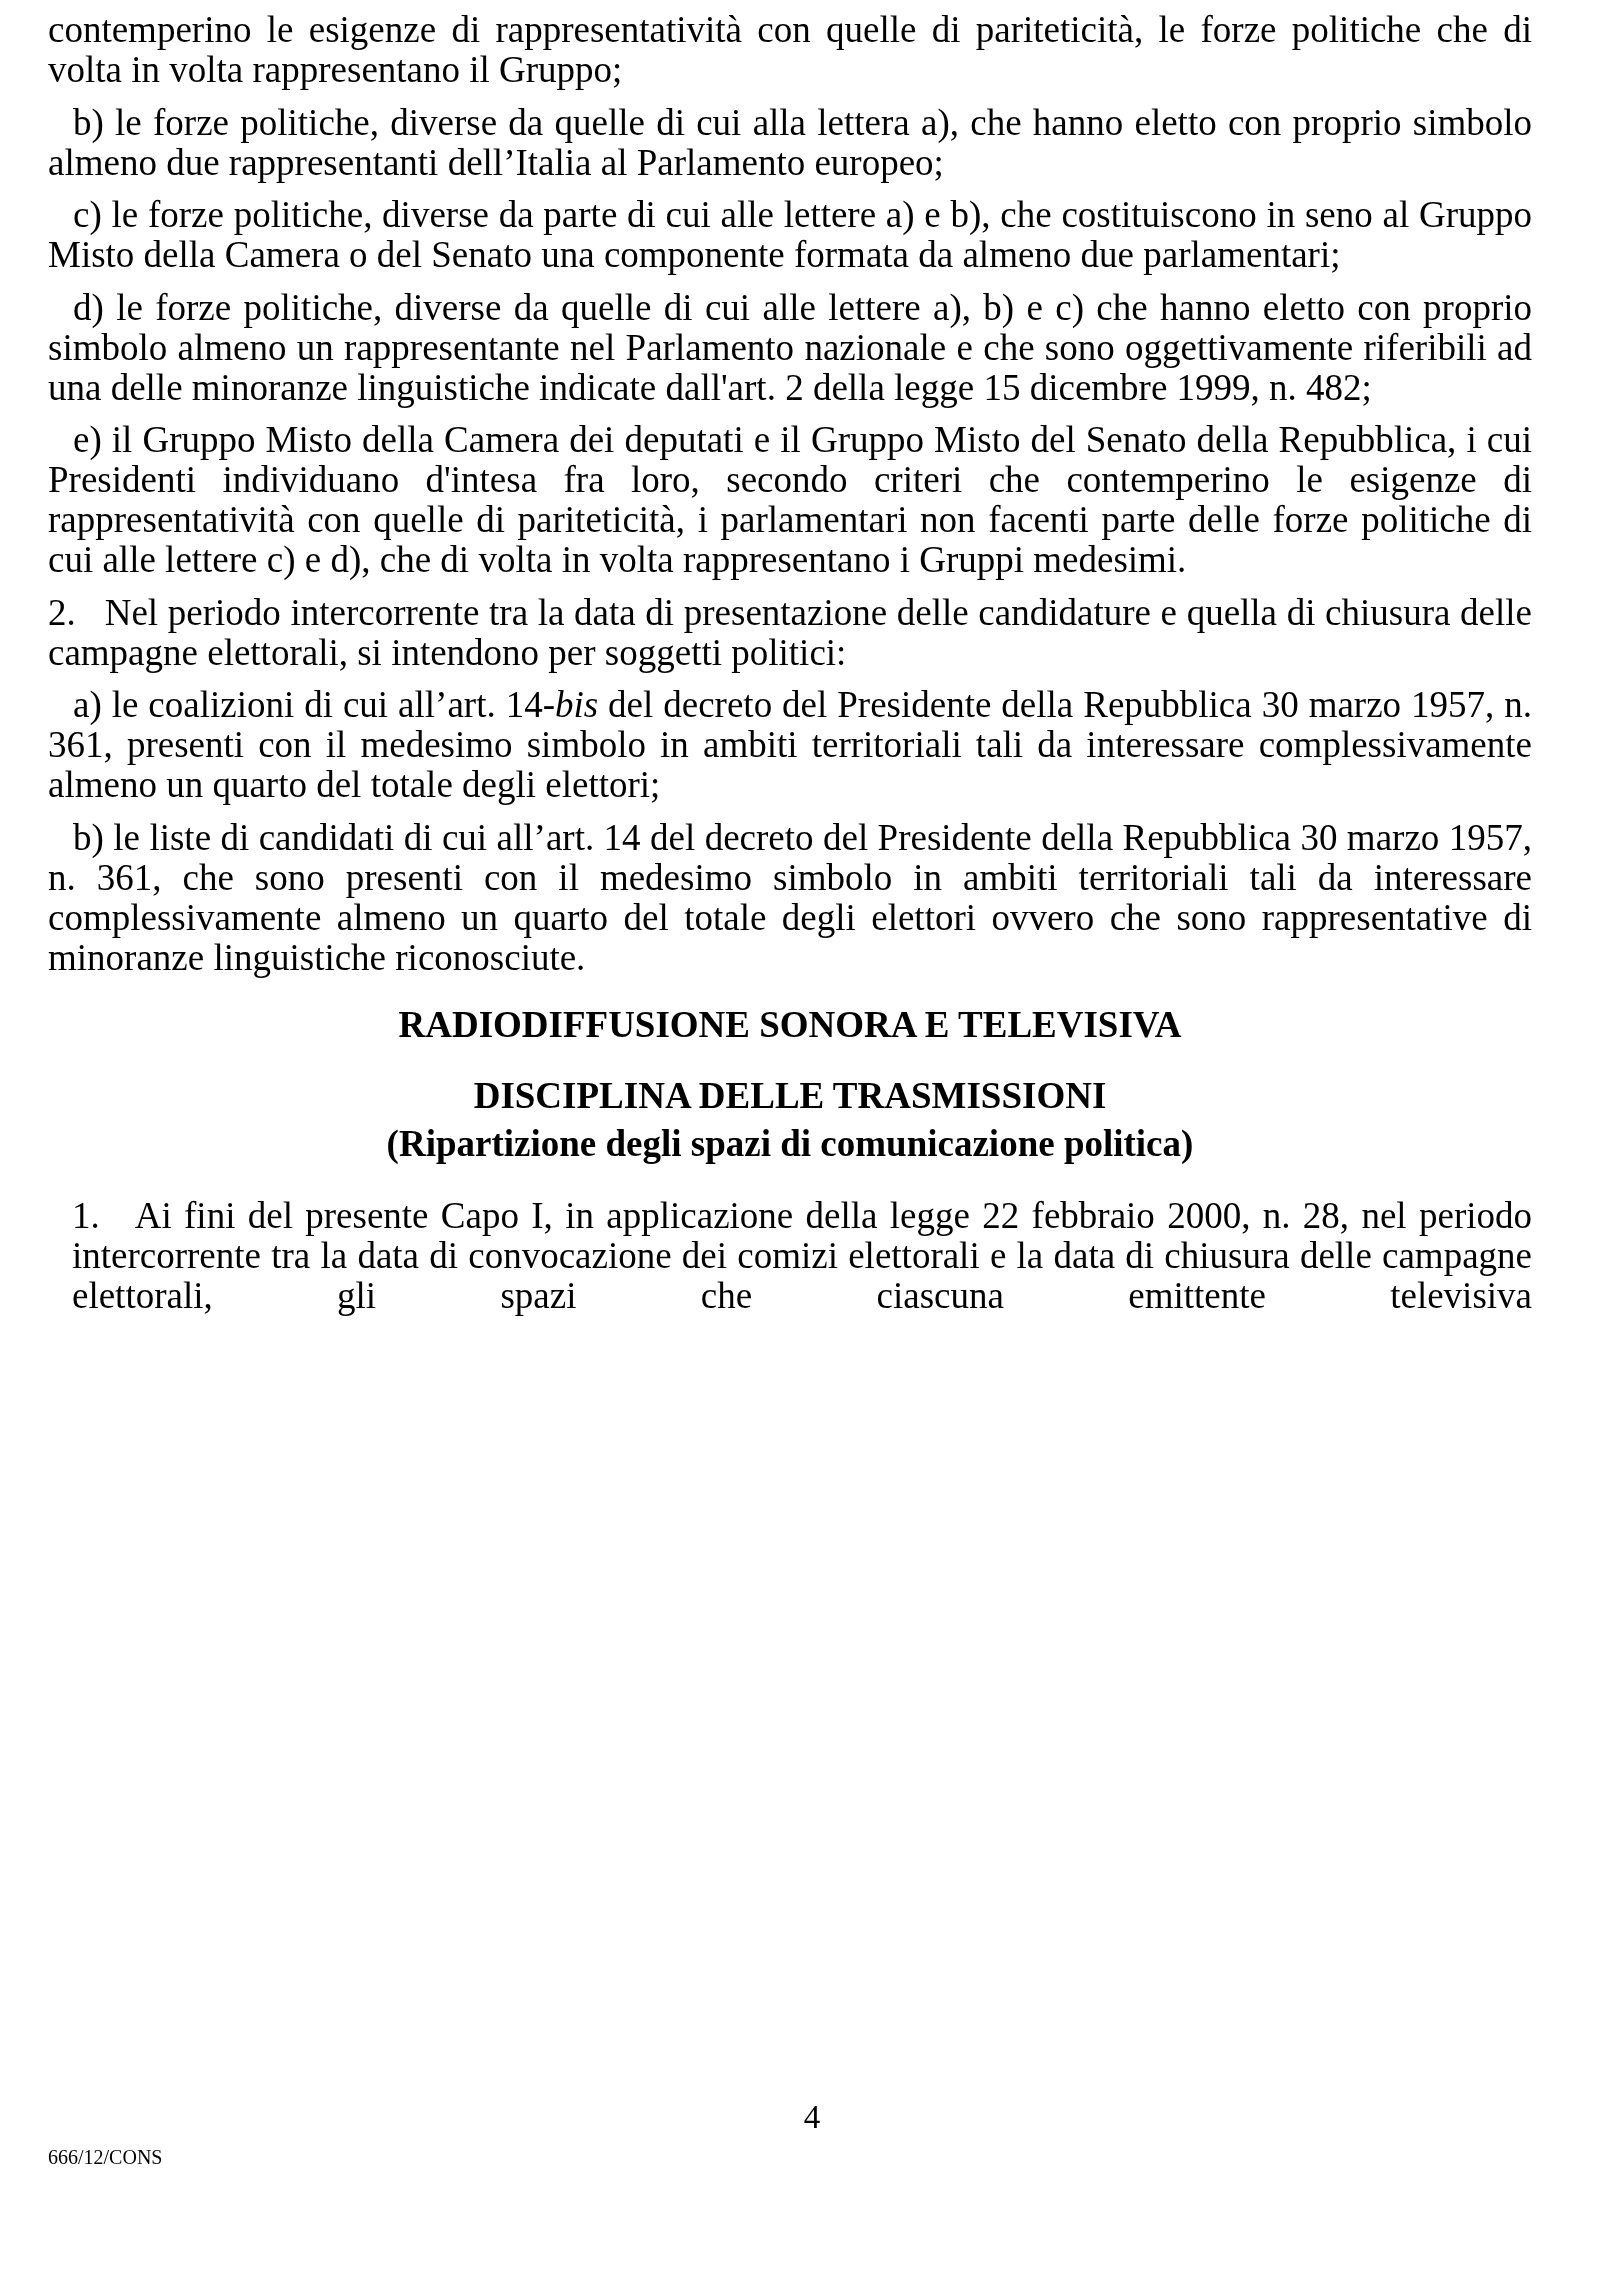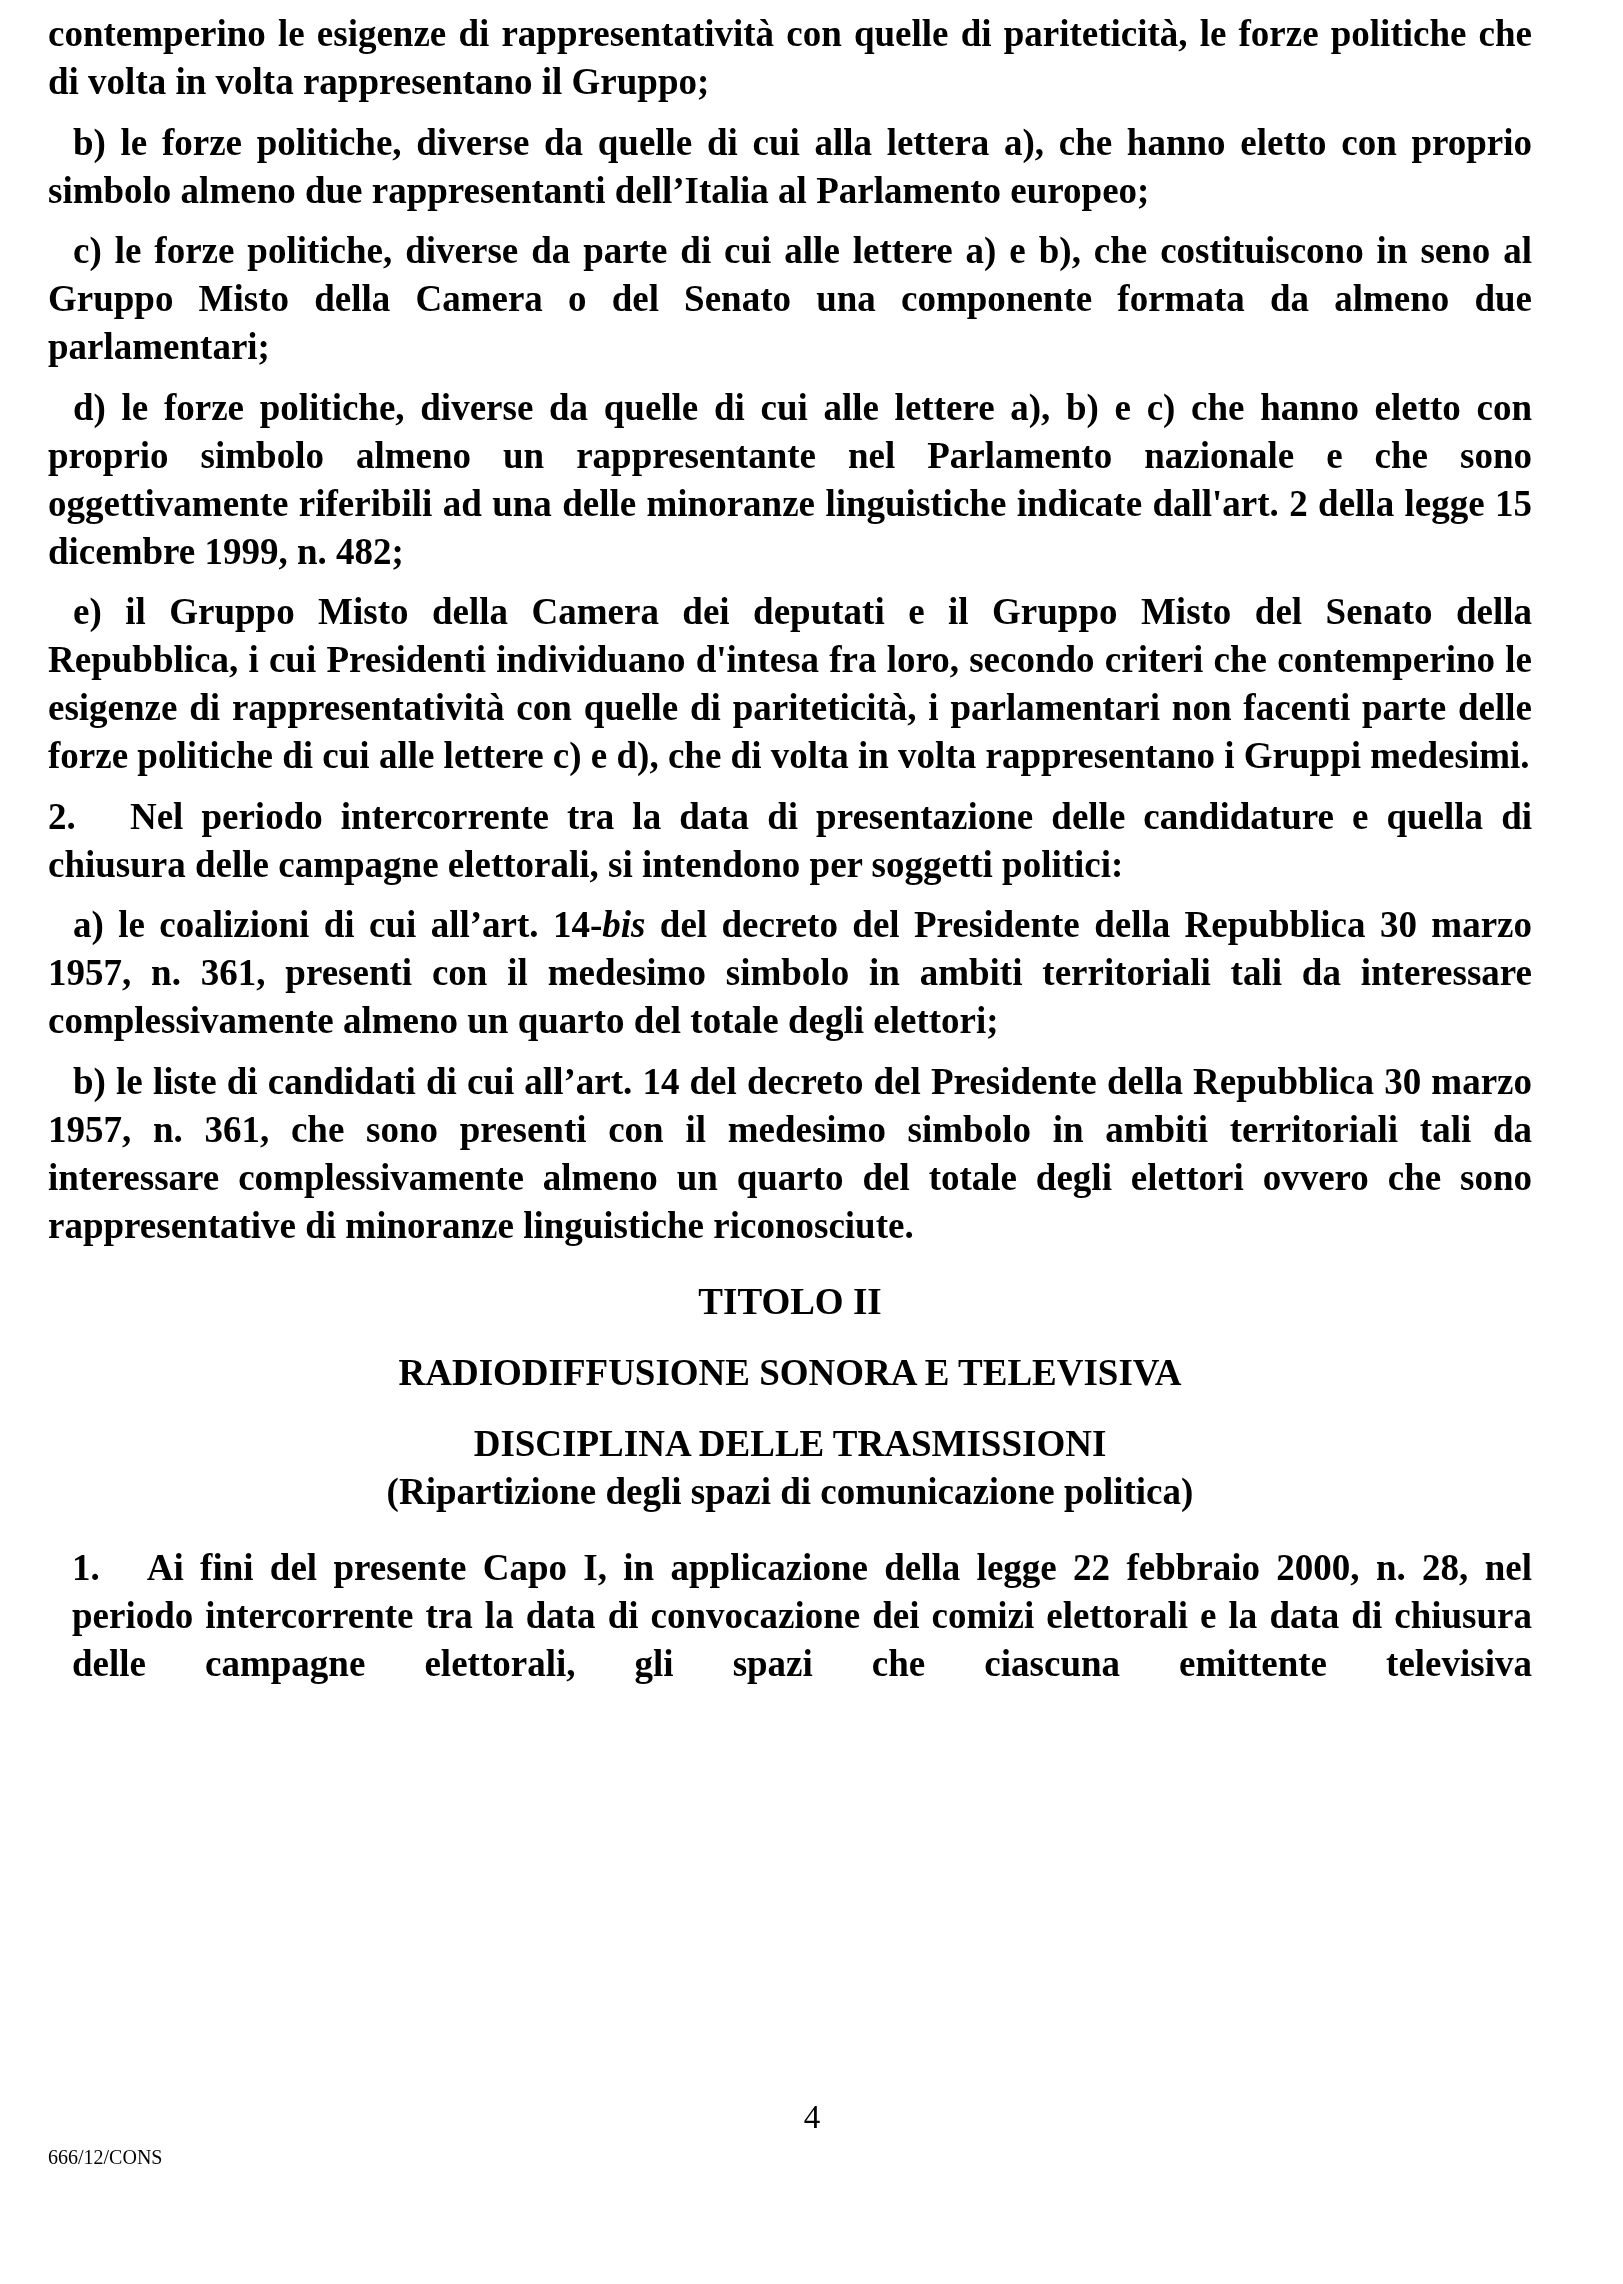--- a/index.html
+++ b/index.html
@@ -1,19 +1,19 @@
 <!DOCTYPE html>
 <html style="font-size:13.3px"><head>
 <meta charset="utf-8">
 <style>
   html, body { margin: 0; padding: 0; background: #ffffff; }
   body { width: 1624px; height: 2284px; position: relative; overflow: hidden;
          font-family: "Liberation Serif", "DejaVu Serif", serif; color: #000; }
   .page { position: absolute; left: 48px; top: 10px; width: 1484px; }
-  .p { font-size: 37px; line-height: 48px; text-align: justify; margin: 0 0 12.5px 0; font-weight: bold; }
+  .p { font-size: 37px; line-height: 40px; text-align: justify; margin: 0 0 12.5px 0; }
   .p.indent { text-indent: 25px; }
   .p.last-justify { text-align-last: justify; }
   .h { font-weight: bold; text-align: center; font-size: 37px; line-height: 48px; margin: 0; }
   .h.gap { margin-top: 23px; }
   .footer-num { position: absolute; top: 2099px; left: 0; width: 1624px; text-align: center; font-size: 33px; }
   .footer-ref { position: absolute; top: 2146px; left: 48px; font-size: 20px; }
   em { font-style: italic; }
 </style>
 </head>
 <body>
@@ -22,21 +22,20 @@
   <p class="p">contemperino le esigenze di rappresentatività con quelle di pariteticità, le forze politiche che di volta in volta rappresentano il Gruppo;</p>
   <p class="p indent">b) le forze politiche, diverse da quelle di cui alla lettera a), che hanno eletto con proprio simbolo almeno due rappresentanti dell’Italia al Parlamento europeo;</p>
   <p class="p indent">c) le forze politiche, diverse da parte di cui alle lettere a) e b), che costituiscono in seno al Gruppo Misto della Camera o del Senato una componente formata da almeno due parlamentari;</p>
   <p class="p indent">d) le forze politiche, diverse da quelle di cui alle lettere a), b) e c) che hanno eletto con proprio simbolo almeno un rappresentante nel Parlamento nazionale e che sono oggettivamente riferibili ad una delle minoranze linguistiche indicate dall'art. 2 della legge 15 dicembre 1999, n. 482;</p>
   <p class="p indent">e) il Gruppo Misto della Camera dei deputati e il Gruppo Misto del Senato della Repubblica, i cui Presidenti individuano d'intesa fra loro, secondo criteri che contemperino le esigenze di rappresentatività con quelle di pariteticità, i parlamentari non facenti parte delle forze politiche di cui alle lettere c) e d), che di volta in volta rappresentano i Gruppi medesimi.</p>
 
   <p class="p" style="white-space: pre-wrap;">2.   Nel periodo intercorrente tra la data di presentazione delle candidature e quella di chiusura delle campagne elettorali, si intendono per soggetti politici:</p>
   <p class="p indent"><span>a) le coalizioni di cui all’art. 14-</span><em>bis</em><span> del decreto del Presidente della Repubblica 30 marzo 1957, n. 361, presenti con il medesimo simbolo in ambiti territoriali tali da interessare complessivamente almeno un quarto del totale degli elettori;</span></p>
   <p class="p indent">b) le liste di candidati di cui all’art. 14 del decreto del Presidente della Repubblica 30 marzo 1957, n. 361, che sono presenti con il medesimo simbolo in ambiti territoriali tali da interessare complessivamente almeno un quarto del totale degli elettori ovvero che sono rappresentative di minoranze linguistiche riconosciute.</p>
 
-  <p class="h gap" style="margin-top:28px;">TITOLO II</p>
   <p class="h gap">RADIODIFFUSIONE SONORA E TELEVISIVA</p>
   <p class="h gap">DISCIPLINA DELLE TRASMISSIONI</p>
   <p class="h">(Ripartizione degli spazi di comunicazione politica)</p>
 
   <p class="p last-justify" style="margin-top:28px; white-space: pre-wrap; margin-left: 24px;">1.   Ai fini del presente Capo I, in applicazione della legge 22 febbraio 2000, n. 28, nel periodo intercorrente tra la data di convocazione dei comizi elettorali e la data di chiusura delle campagne elettorali, gli spazi che ciascuna emittente televisiva</p>
 </div>
 
 <div class="footer-num">4</div>
 <div class="footer-ref">666/12/CONS</div>
 

